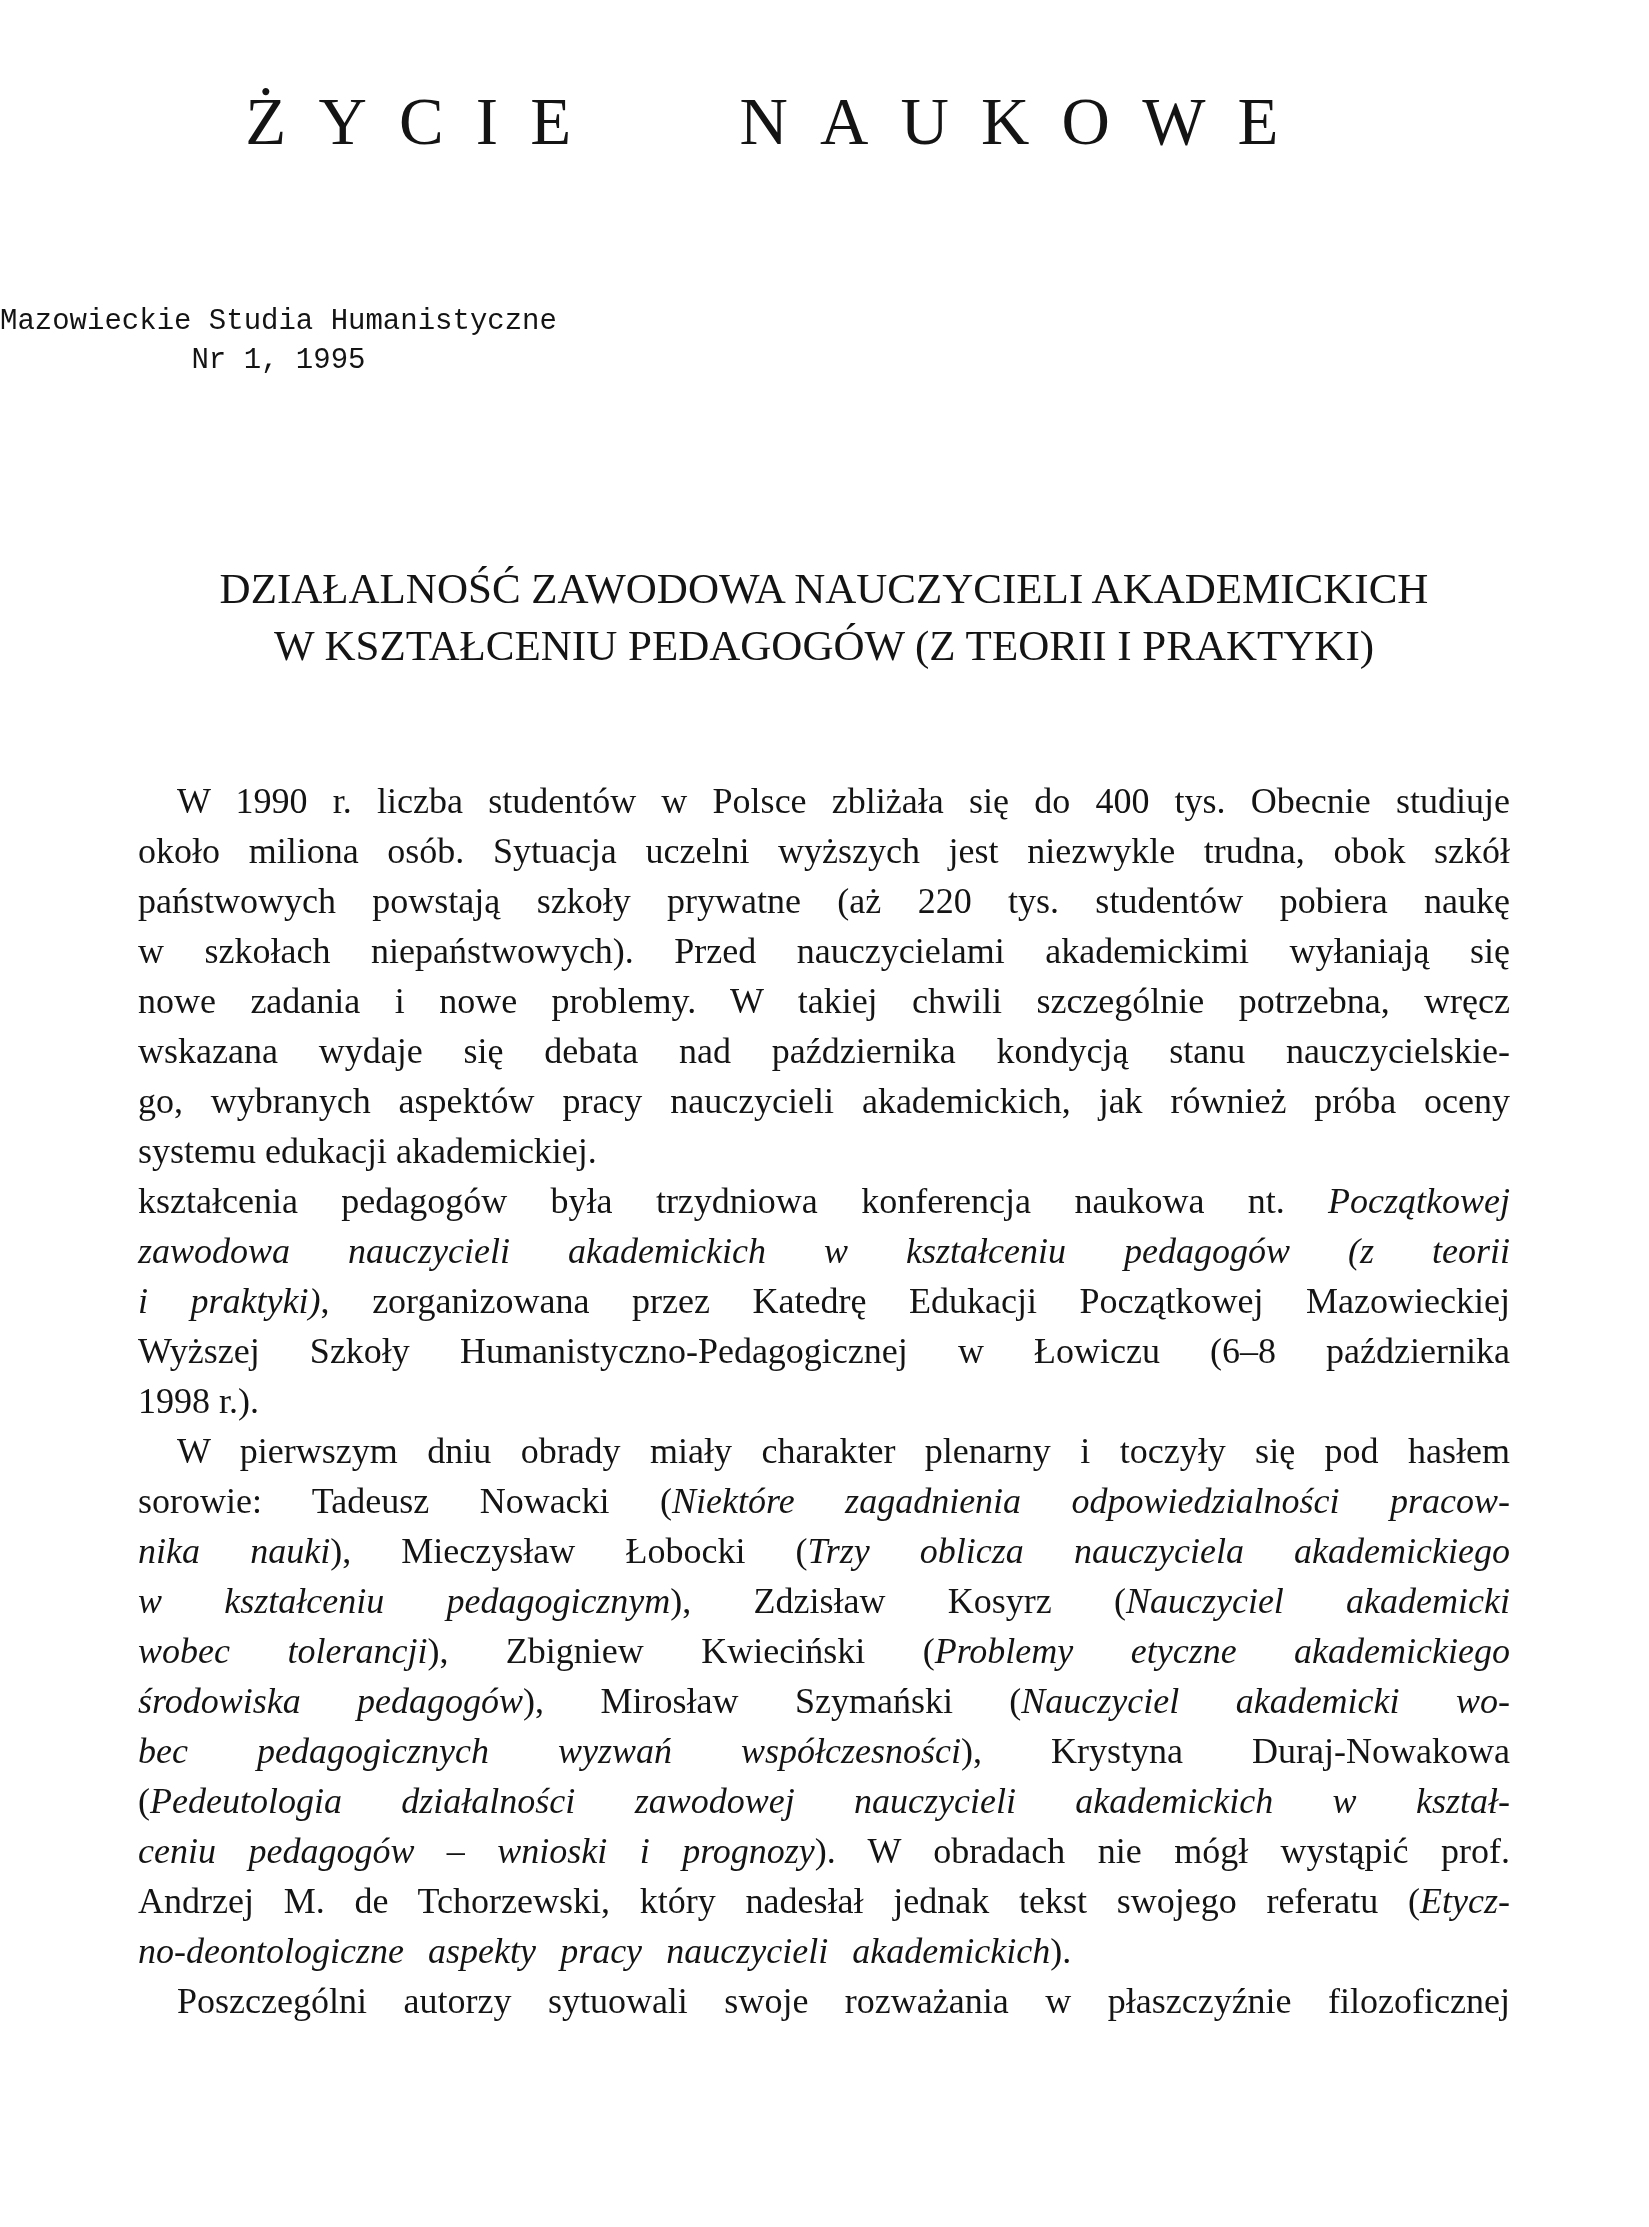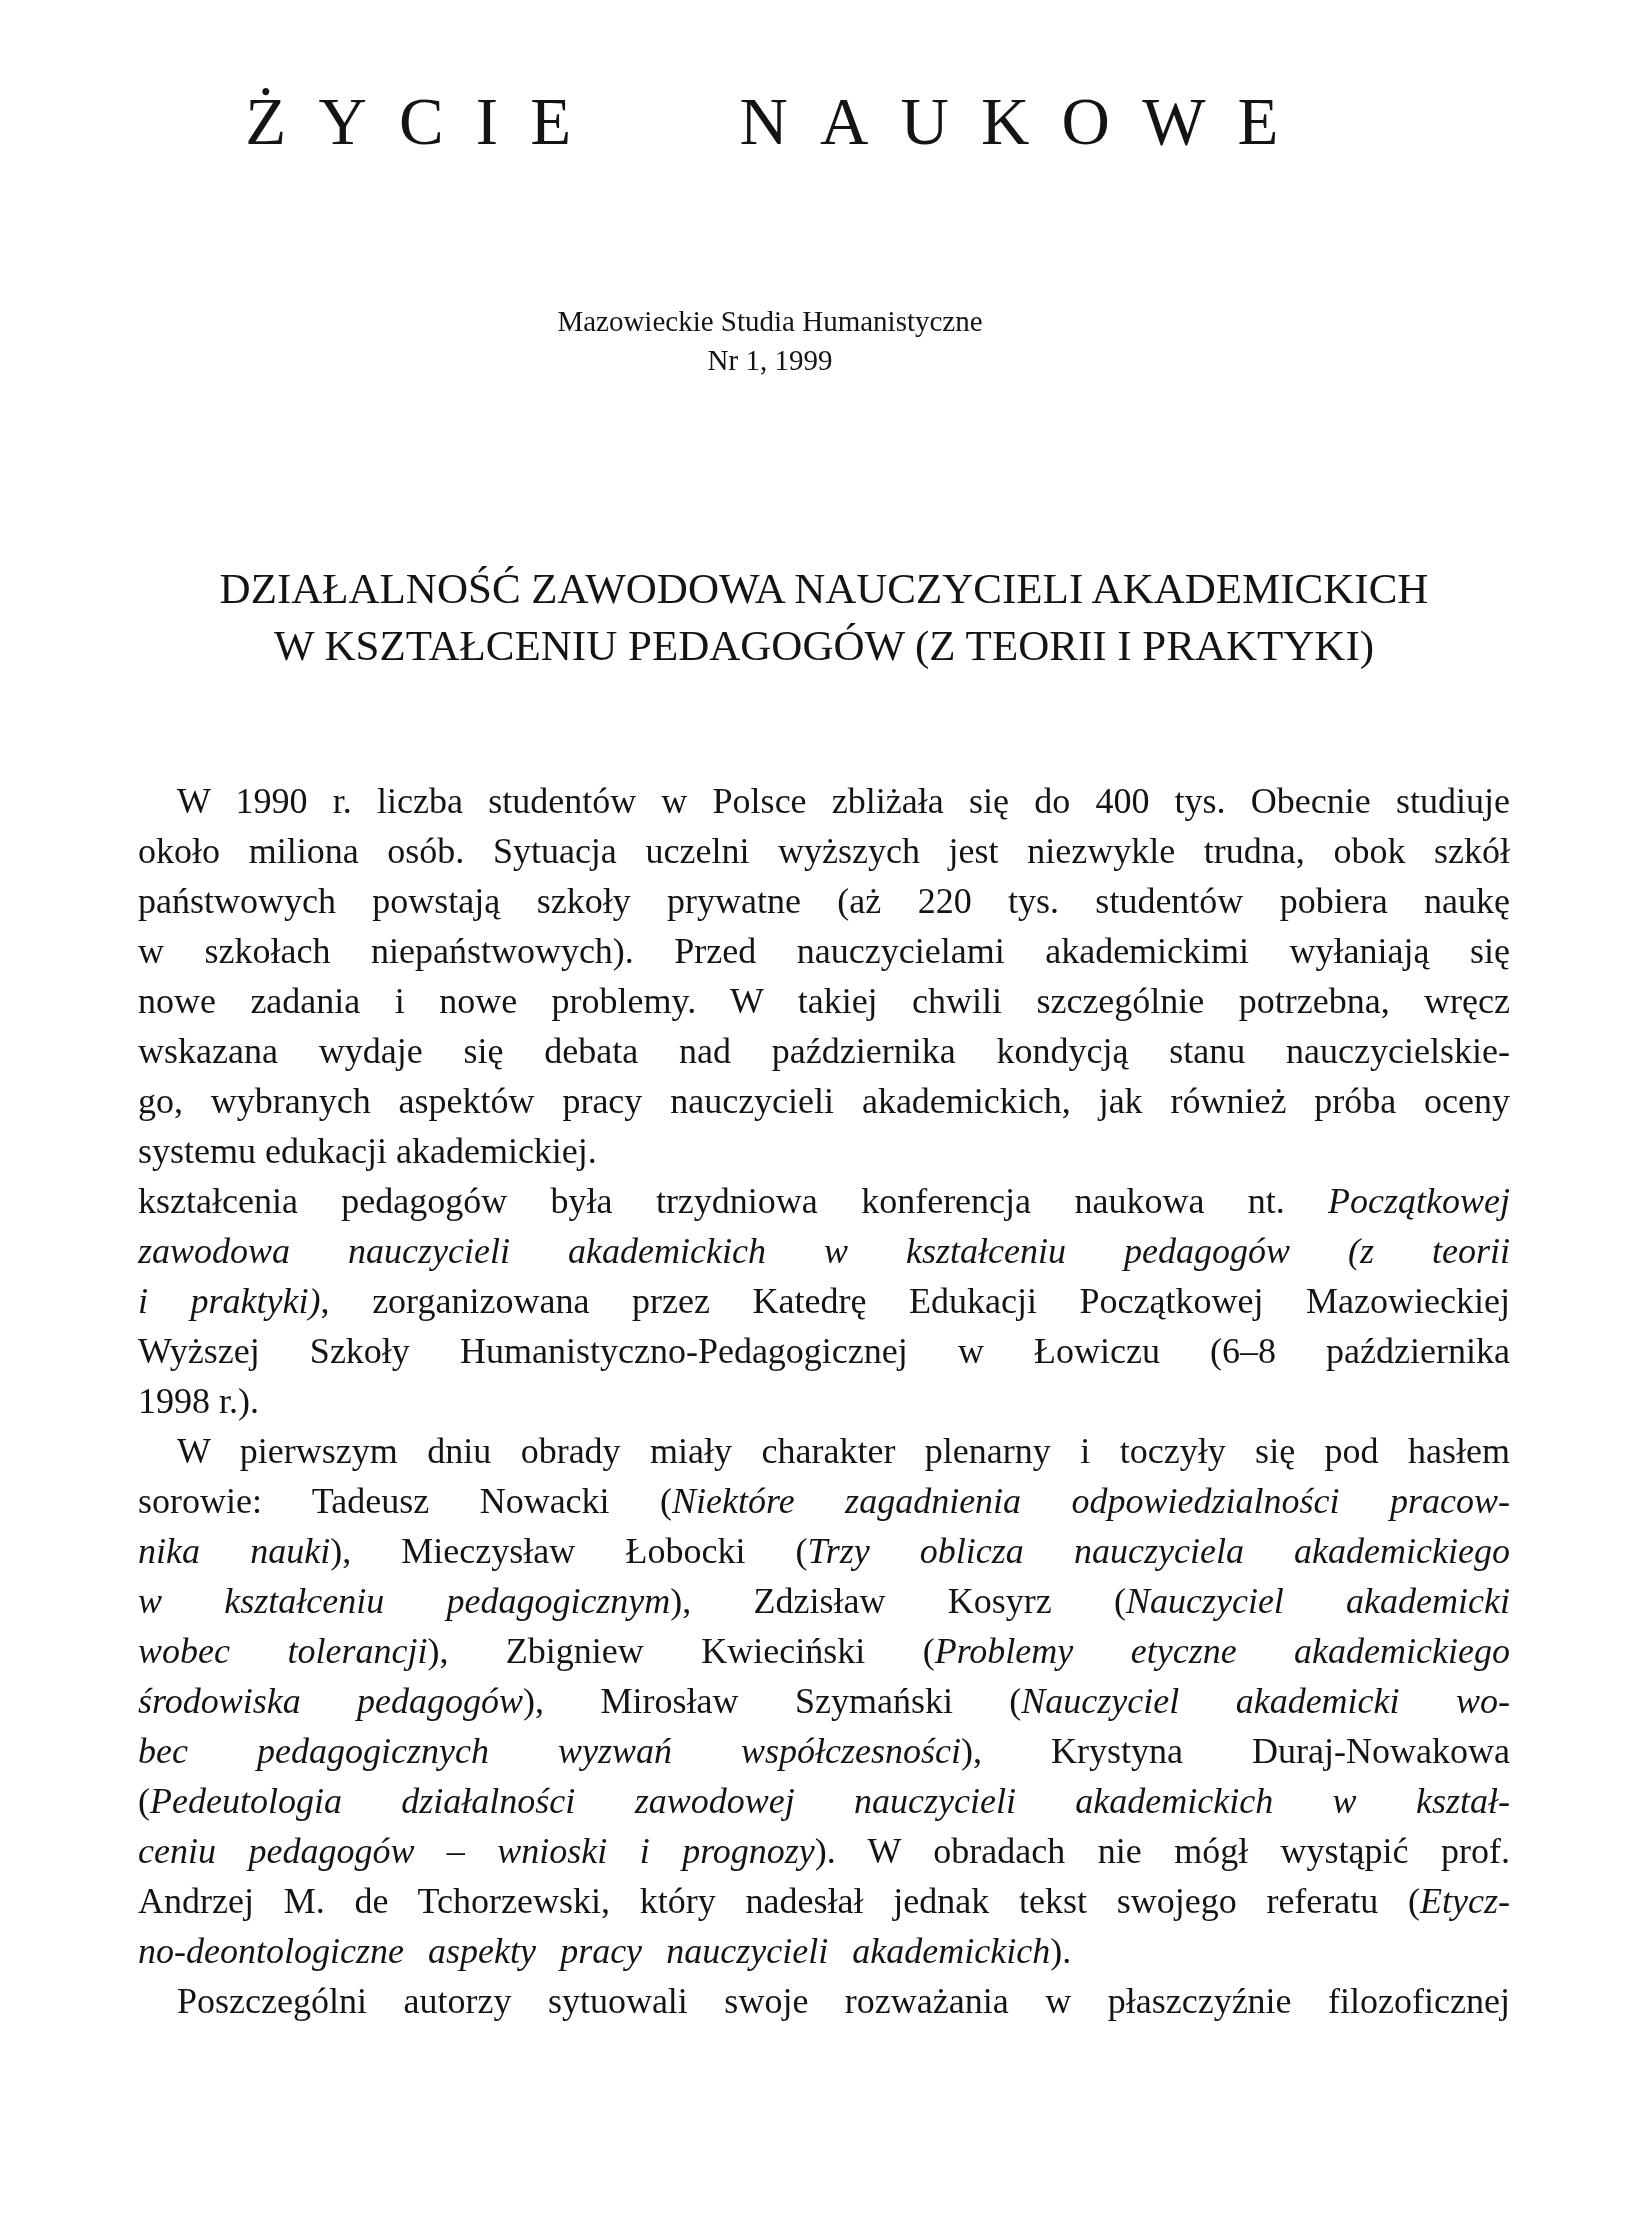--- a/index.html
+++ b/index.html
@@ -18,22 +18,23 @@
     text-align: center;
     font-size: 67px;
     line-height: 67px;
     letter-spacing: 0.48em;
     word-spacing: 1.3em;
     white-space: nowrap;
   }
   .issue-row {
     margin-top: 147px;
     display: flex;
-    justify-content: center;
+    justify-content: flex-start;
     padding-right: 110px;
+    font-family: Liberation Mono, monospace;
   }
   .issue-block {
     text-align: center;
     font-size: 29px;
     line-height: 39px;
   }
   .article-title {
     margin-top: 180px;
     margin-left: 138px;
     width: 1372px;
@@ -58,21 +59,21 @@
 </head>
 <body>
 
 <div class="page">
 
   <div class="masthead">ŻYCIE NAUKOWE</div>
 
   <div class="issue-row">
     <div class="issue-block">
       <div>Mazowieckie Studia Humanistyczne</div>
-      <div>Nr 1, 1999</div>
+      <div>Nr 1, 1995</div>
     </div>
   </div>
 
   <div class="article-title">
     <div>DZIAŁALNOŚĆ ZAWODOWA NAUCZYCIELI AKADEMICKICH</div>
     <div>W KSZTAŁCENIU PEDAGOGÓW (Z TEORII I PRAKTYKI)</div>
   </div>
 
   <div class="body-text">
       <div class="line indent"><span>W 1990 r. liczba studentów w Polsce zbliżała się do 400 tys. Obecnie studiuje</span></div>

